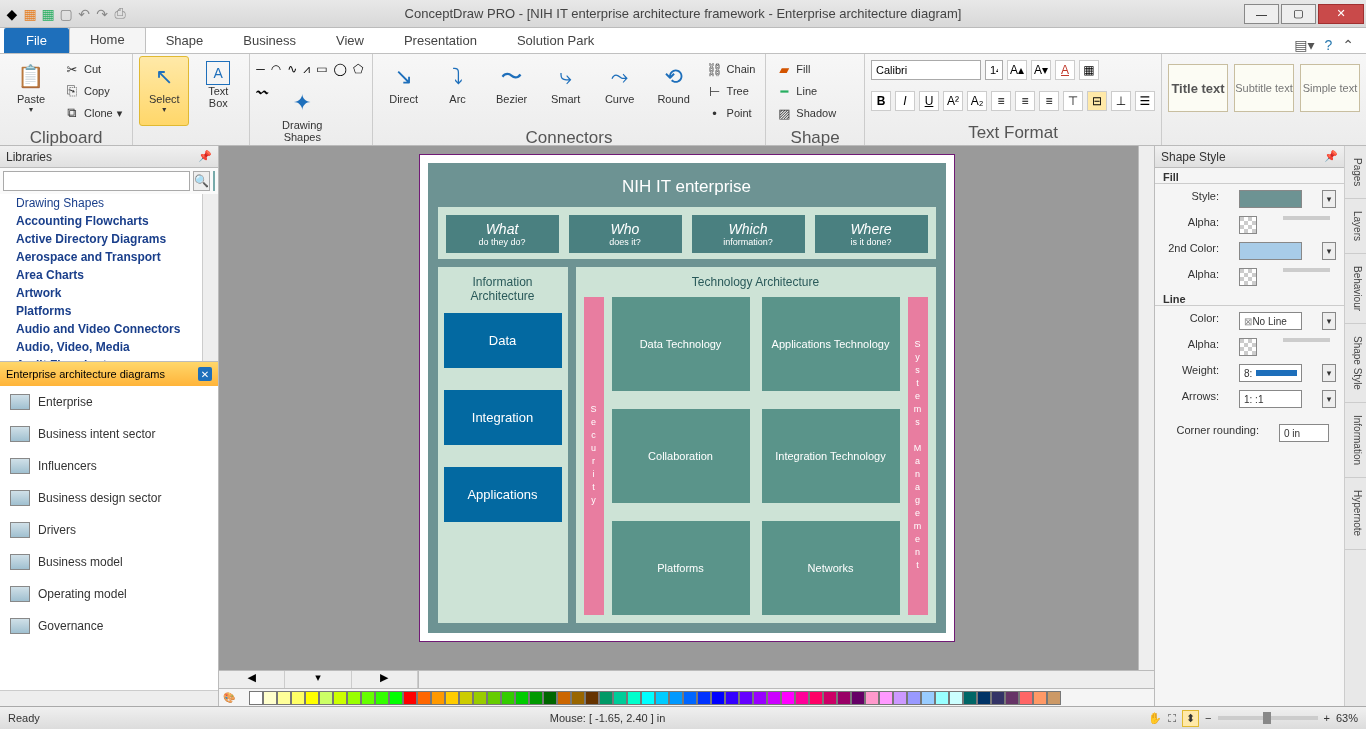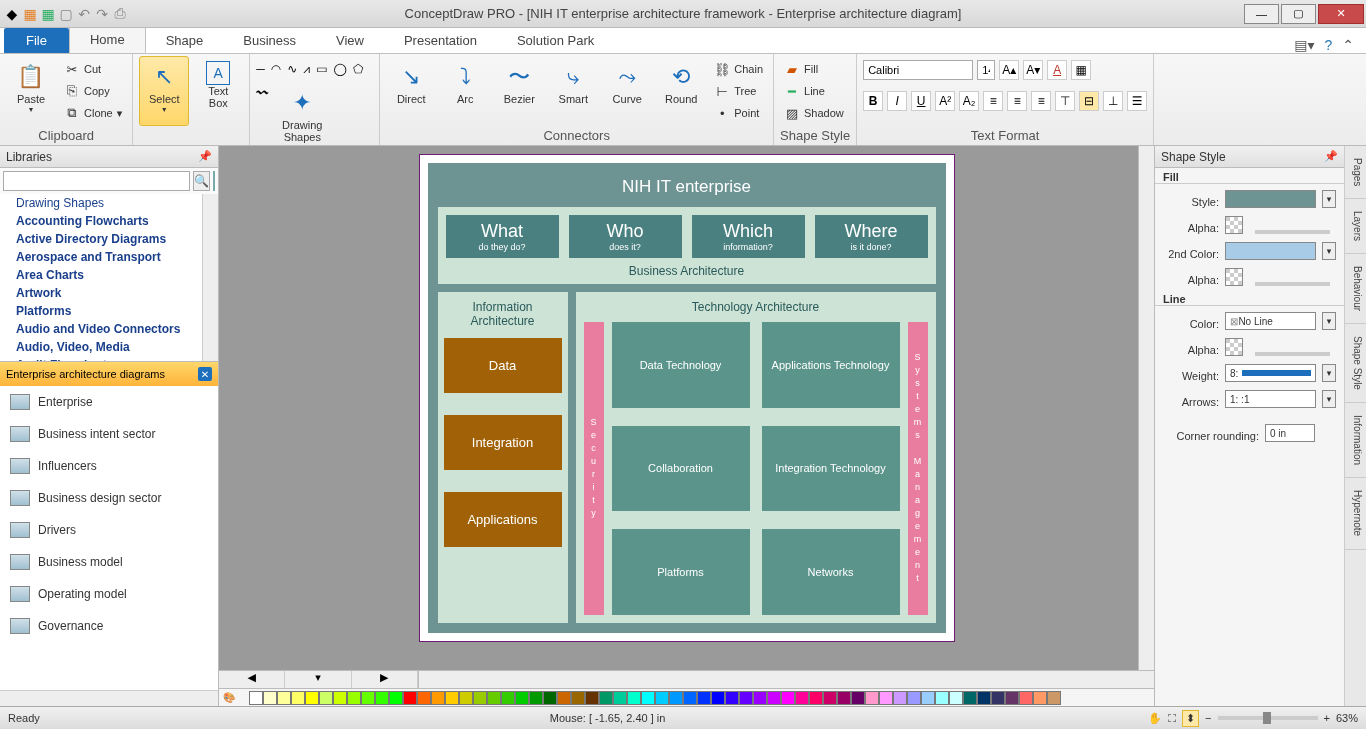--- a/index.html
+++ b/index.html
@@ -17,21 +17,21 @@
 
 .tabstrip { height: 26px; background: #fff; display: flex; align-items: flex-end; border-bottom: 1px solid #c0c0c0; padding-left: 4px; }
 .file-tab { background: #1e6fbb; color: #fff; padding: 5px 22px; font-size: 13px; border-radius: 2px 2px 0 0; }
 .rib-tab { padding: 5px 20px; color: #444; font-size: 13px; cursor: default; }
 .rib-tab.active { background: #f5f5f5; border: 1px solid #c0c0c0; border-bottom: 1px solid #f5f5f5; border-radius: 3px 3px 0 0; }
 .tabstrip-right { margin-left: auto; display: flex; gap: 10px; padding-right: 12px; align-items: center; font-size: 14px; color: #555; }
 
 
 .ribbon { height: 92px; background: linear-gradient(#f7f7f7,#ececec); border-bottom: 1px solid #bababa; display: flex; }
 .rib-group { border-right: 1px solid #ccc; display: flex; flex-direction: column; padding: 2px 6px 0 6px; }
-.rib-group-label { text-align: center; font-size: 13px; color: #555; padding: 2px 0; }
+.rib-group-label { text-align: center; font-size: 17px; color: #555; padding: 2px 0; }
 .rib-body { flex: 1; display: flex; align-items: flex-start; gap: 4px; }
 .rbtn-big { width: 50px; height: 70px; display: flex; flex-direction: column; align-items: center; justify-content: flex-start; padding-top: 4px; font-size: 11px; color: #333; border: 1px solid transparent; border-radius: 3px; }
 .rbtn-big.sel { background: linear-gradient(#ffe9a8,#ffd76a); border-color: #e0b932; }
 .rbtn-big .ico { width: 32px; height: 32px; display: flex; align-items: center; justify-content: center; font-size: 22px; }
 .rbtn-small { display: flex; align-items: center; gap: 4px; font-size: 11px; color: #333; padding: 2px 4px; }
 .rbtn-small .ico { width: 16px; height: 16px; display: inline-flex; align-items: center; justify-content: center; font-size: 13px; }
 .vcol { display: flex; flex-direction: column; gap: 2px; justify-content: center; height: 70px; }
 .font-combo { border: 1px solid #aaa; background: #fff; height: 20px; font-size: 11px; padding: 0 4px; }
 .txt-row { display: flex; gap: 4px; align-items: center; }
 .txtbtn { width: 20px; height: 20px; border: 1px solid #ccc; background: #fff; font-size: 12px; display: flex; align-items: center; justify-content: center; }
@@ -59,44 +59,44 @@
 
 .center { flex: 1; display: flex; flex-direction: column; background: #9a9a9a; position: relative; }
 .canvas-wrap { flex: 1; display: flex; align-items: flex-start; justify-content: center; padding-top: 8px; position: relative; }
 .canvas-wrap .vscroll { position: absolute; right: 0; top: 0; bottom: 0; width: 16px; background: #eee; border-left: 1px solid #bbb; }
 .page { width: 536px; height: 488px; background: #fff; border: 1px solid #701a75; padding: 8px; }
 .diag { width: 100%; height: 100%; background: #6d9393; padding: 10px; display: flex; flex-direction: column; }
 .diag-title { color: #fff; text-align: center; font-size: 17px; padding: 4px 0 10px; }
 .ba-box { background: #cde3d6; padding: 8px 8px 6px; }
 .ba-row { display: flex; gap: 10px; justify-content: center; }
 .ba-cell { flex: 1; background: #4a8080; color: #fff; text-align: center; padding: 6px 2px; }
-.ba-cell .q { font-size: 18px; }
+.ba-cell .q { font-size: 14px; font-style: italic; }
 .ba-cell .s { font-size: 9px; }
 .ba-label { text-align: center; color: #2a5a5a; font-size: 12px; padding-top: 6px; }
 .lower { flex: 1; display: flex; gap: 8px; margin-top: 8px; }
 .ia-box { width: 130px; background: #cde3d6; padding: 8px 6px; display: flex; flex-direction: column; }
 .ia-title { text-align: center; color: #2a5a5a; font-size: 12px; margin-bottom: 10px; }
-.ia-cell { background: #a16207; color: #fff; text-align: center; padding: 20px 4px; margin-bottom: 22px; font-size: 13px; }
+.ia-cell { background: #0369a1; color: #fff; text-align: center; padding: 20px 4px; margin-bottom: 22px; font-size: 13px; }
 .ta-box { flex: 1; background: #cde3d6; padding: 8px; display: flex; flex-direction: column; }
 .ta-title { text-align: center; color: #2a5a5a; font-size: 12px; margin-bottom: 8px; }
 .ta-body { flex: 1; display: flex; gap: 8px; }
 .pillar { width: 20px; background: #e87da0; color: #fff; font-size: 9px; display: flex; flex-direction: column; align-items: center; justify-content: center; gap: 4px; writing-mode: vertical-rl; text-orientation: upright; letter-spacing: 3px; }
 .ta-grid { flex: 1; display: grid; grid-template-columns: 1fr 1fr; grid-template-rows: 1fr 1fr 1fr; gap: 18px 12px; }
 .ta-cell { background: #5a948a; color: #fff; font-size: 11px; display: flex; align-items: center; justify-content: center; text-align: center; padding: 4px; }
 
 .hscroll-row { height: 18px; background: #eee; display: flex; border-top: 1px solid #bbb; }
 .hscroll-row .pg { width: 200px; border-right: 1px solid #bbb; display: flex; }
 .hscroll-row .pg span { flex:1; text-align:center; font-size:11px; border-right:1px solid #ccc; }
 .hscroll-row .bar { flex: 1; position: relative; }
 .palette-row { height: 18px; display: flex; align-items: center; border-top: 1px solid #bbb; background: #f5f5f5; }
 .pal-sw { width: 14px; height: 14px; border: 1px solid #777; }
 
 .right { width: 212px; border-left: 1px solid #bbb; background: #f5f5f5; display: flex; }
 .right-main { flex: 1; display: flex; flex-direction: column; }
-.prop-row { display: flex; align-items: flex-end; padding: 4px 8px; font-size: 11px; color: #333; gap: 6px; }
+.prop-row { display: flex; align-items: flex-start; padding: 4px 8px; font-size: 11px; color: #333; gap: 20px; }
 .prop-row label { width: 56px; text-align: right; }
 .prop-row .val { flex: 1; height: 18px; border: 1px solid #888; background: #fff; display: flex; align-items: center; padding: 0 4px; font-size: 10px; }
 .prop-row .dd { width: 14px; height: 18px; border: 1px solid #888; background: #eee; font-size: 9px; display: flex; align-items: center; justify-content: center; }
 .sect-label { font-size: 11px; font-weight: bold; color: #333; padding: 3px 8px 0; border-bottom: 1px solid #ccc; margin-bottom: 2px; }
 .side-tabs { width: 22px; background: #e8e8e8; border-left: 1px solid #ccc; display: flex; flex-direction: column; }
 .side-tab { writing-mode: vertical-rl; font-size: 10px; color: #444; padding: 12px 3px; border-bottom: 1px solid #ccc; text-align: center; }
 
 
 .status { height: 23px; background: linear-gradient(#f0f0f0,#dcdcdc); border-top: 1px solid #aaa; display: flex; align-items: center; font-size: 11px; color: #333; padding: 0 8px; }
 .status .mouse { margin-left: 510px; }
@@ -290,20 +290,31 @@
         <span class="txtbtn">⊤</span>
         <span class="txtbtn" style="background:#ffe9a8">⊟</span>
         <span class="txtbtn">⊥</span>
         <span class="txtbtn">☰</span>
       </div>
     </div>
     <div class="rib-group-label">Text Format</div>
   </div>
 
   <div class="rib-group" style="border-right:none">
+    <div class="rib-body" style="gap:6px;padding-top:8px">
+      <div class="style-thumb">
+          <b style="font-size:13px;color:#555">Title text</b>
+        </div>
+      <div class="style-thumb">
+          <span>Subtitle text</span>
+        </div>
+      <div class="style-thumb">
+          <span>Simple text</span>
+        </div>
+    </div>
     <div class="rib-group-label">&nbsp;</div>
   </div>
 </div>
 
 <div class="main">
 
   <div class="left">
     <div class="panel-head">
         <span>Libraries</span>
         <span class="pin">📌</span>
@@ -384,21 +395,20 @@
                 </div>
               <div class="ba-cell">
                   <div class="q">Which</div>
                   <div class="s">information?</div>
                 </div>
               <div class="ba-cell">
                   <div class="q">Where</div>
                   <div class="s">is it done?</div>
                 </div>
             </div>
-            <div class="ba-label">Business Architecture</div>
           </div>
           <div class="lower">
             <div class="ia-box">
               <div class="ia-title">Information Architecture</div>
               <div class="ia-cell">Data</div>
               <div class="ia-cell">Integration</div>
               <div class="ia-cell" style="margin-bottom:0">Applications</div>
             </div>
             <div class="ta-box">
               <div class="ta-title">Technology Architecture</div>

